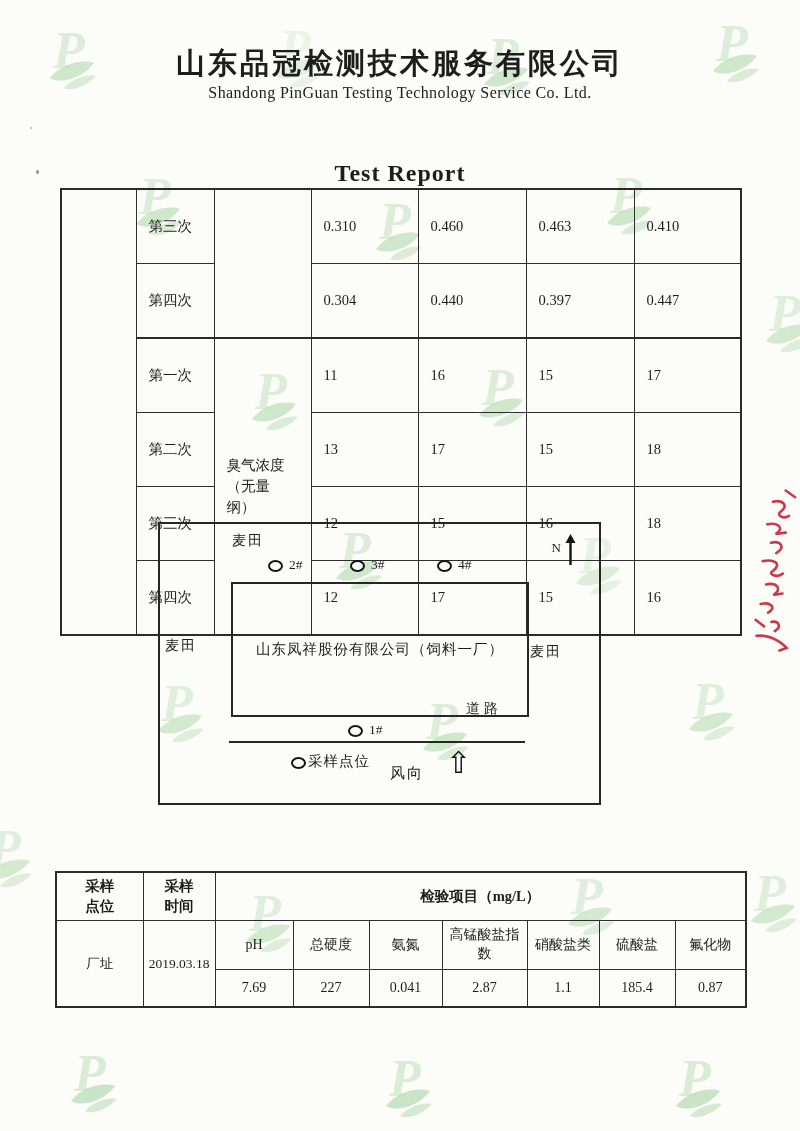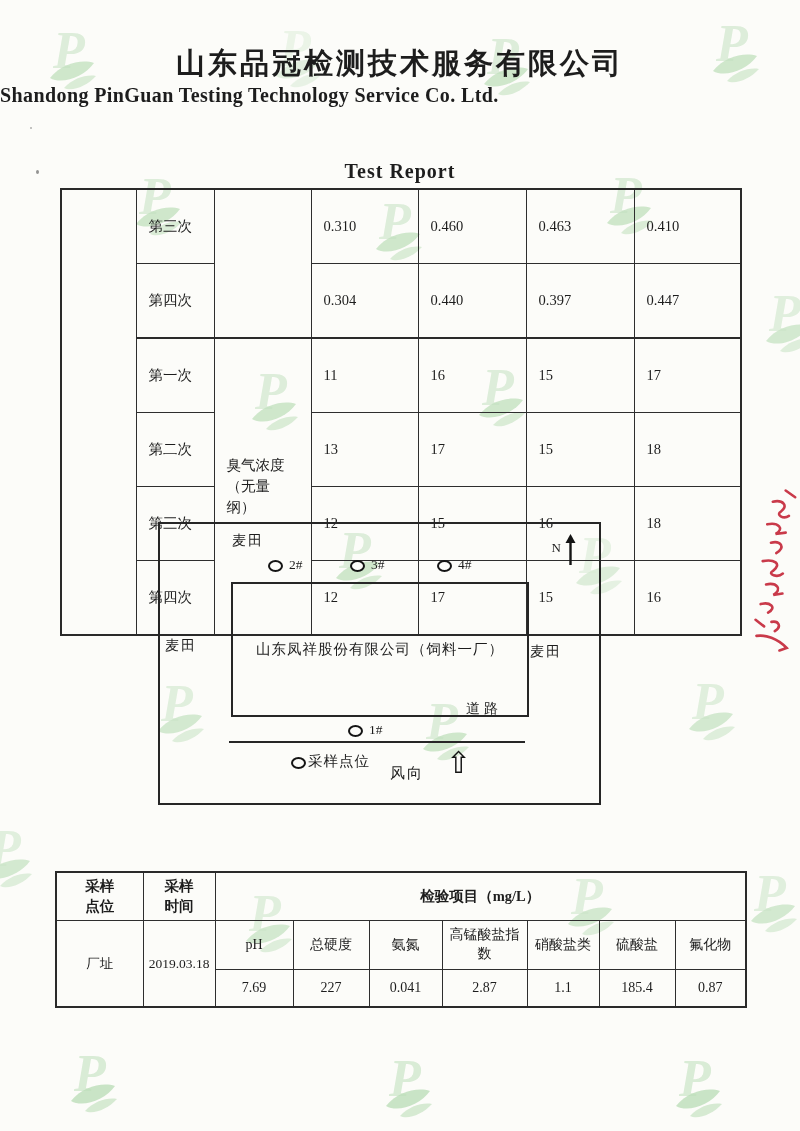--- a/index.html
+++ b/index.html
@@ -8,26 +8,26 @@
     background:#fcfcf9;overflow:hidden;
     font-family:"Liberation Serif","DejaVu Serif",serif;
     color:#1d1d1d;
   }
   
   .wm{position:absolute;width:60px;height:70px;pointer-events:none;}
   .wm svg{width:100%;height:100%;}
   
   .co-cn{position:absolute;top:44px;left:0;width:100%;text-align:center;
     font-size:29px;font-weight:bold;letter-spacing:3px;}
-  .co-en{position:absolute;top:84px;left:0;width:100%;text-align:left;
-    font-size:20px;font-weight:bold;letter-spacing:.4px;}
+  .co-en{position:absolute;top:84px;left:0;width:100%;text-align:center;
+    font-size:16px;font-weight:normal;letter-spacing:.4px;}
   .title-cn{position:absolute;top:116px;left:0;width:100%;text-align:center;
     font-size:33px;font-weight:bold;letter-spacing:28px;padding-left:28px;box-sizing:border-box;}
   .title-en{position:absolute;top:160px;left:0;width:100%;text-align:center;
-    font-size:20px;font-weight:bold;letter-spacing:1px;}
+    font-size:24px;font-weight:bold;letter-spacing:1px;}
   
   table.results{position:absolute;left:60px;top:188px;width:680px;
     border-collapse:collapse;table-layout:fixed;
     border:2px solid #2a2a2a;font-size:14.5px;}
   table.results td{border:1px solid #2e2e2e;text-align:left;vertical-align:middle;
     height:49px;padding:12px;}
   table.results td.spacer-cell{border-top:none;border-bottom:none;border-left:none;}
   table.results tr.group-start td{border-top:2px solid #2a2a2a;}
   table.results td.parameter-cell div{line-height:1.45;}
   

